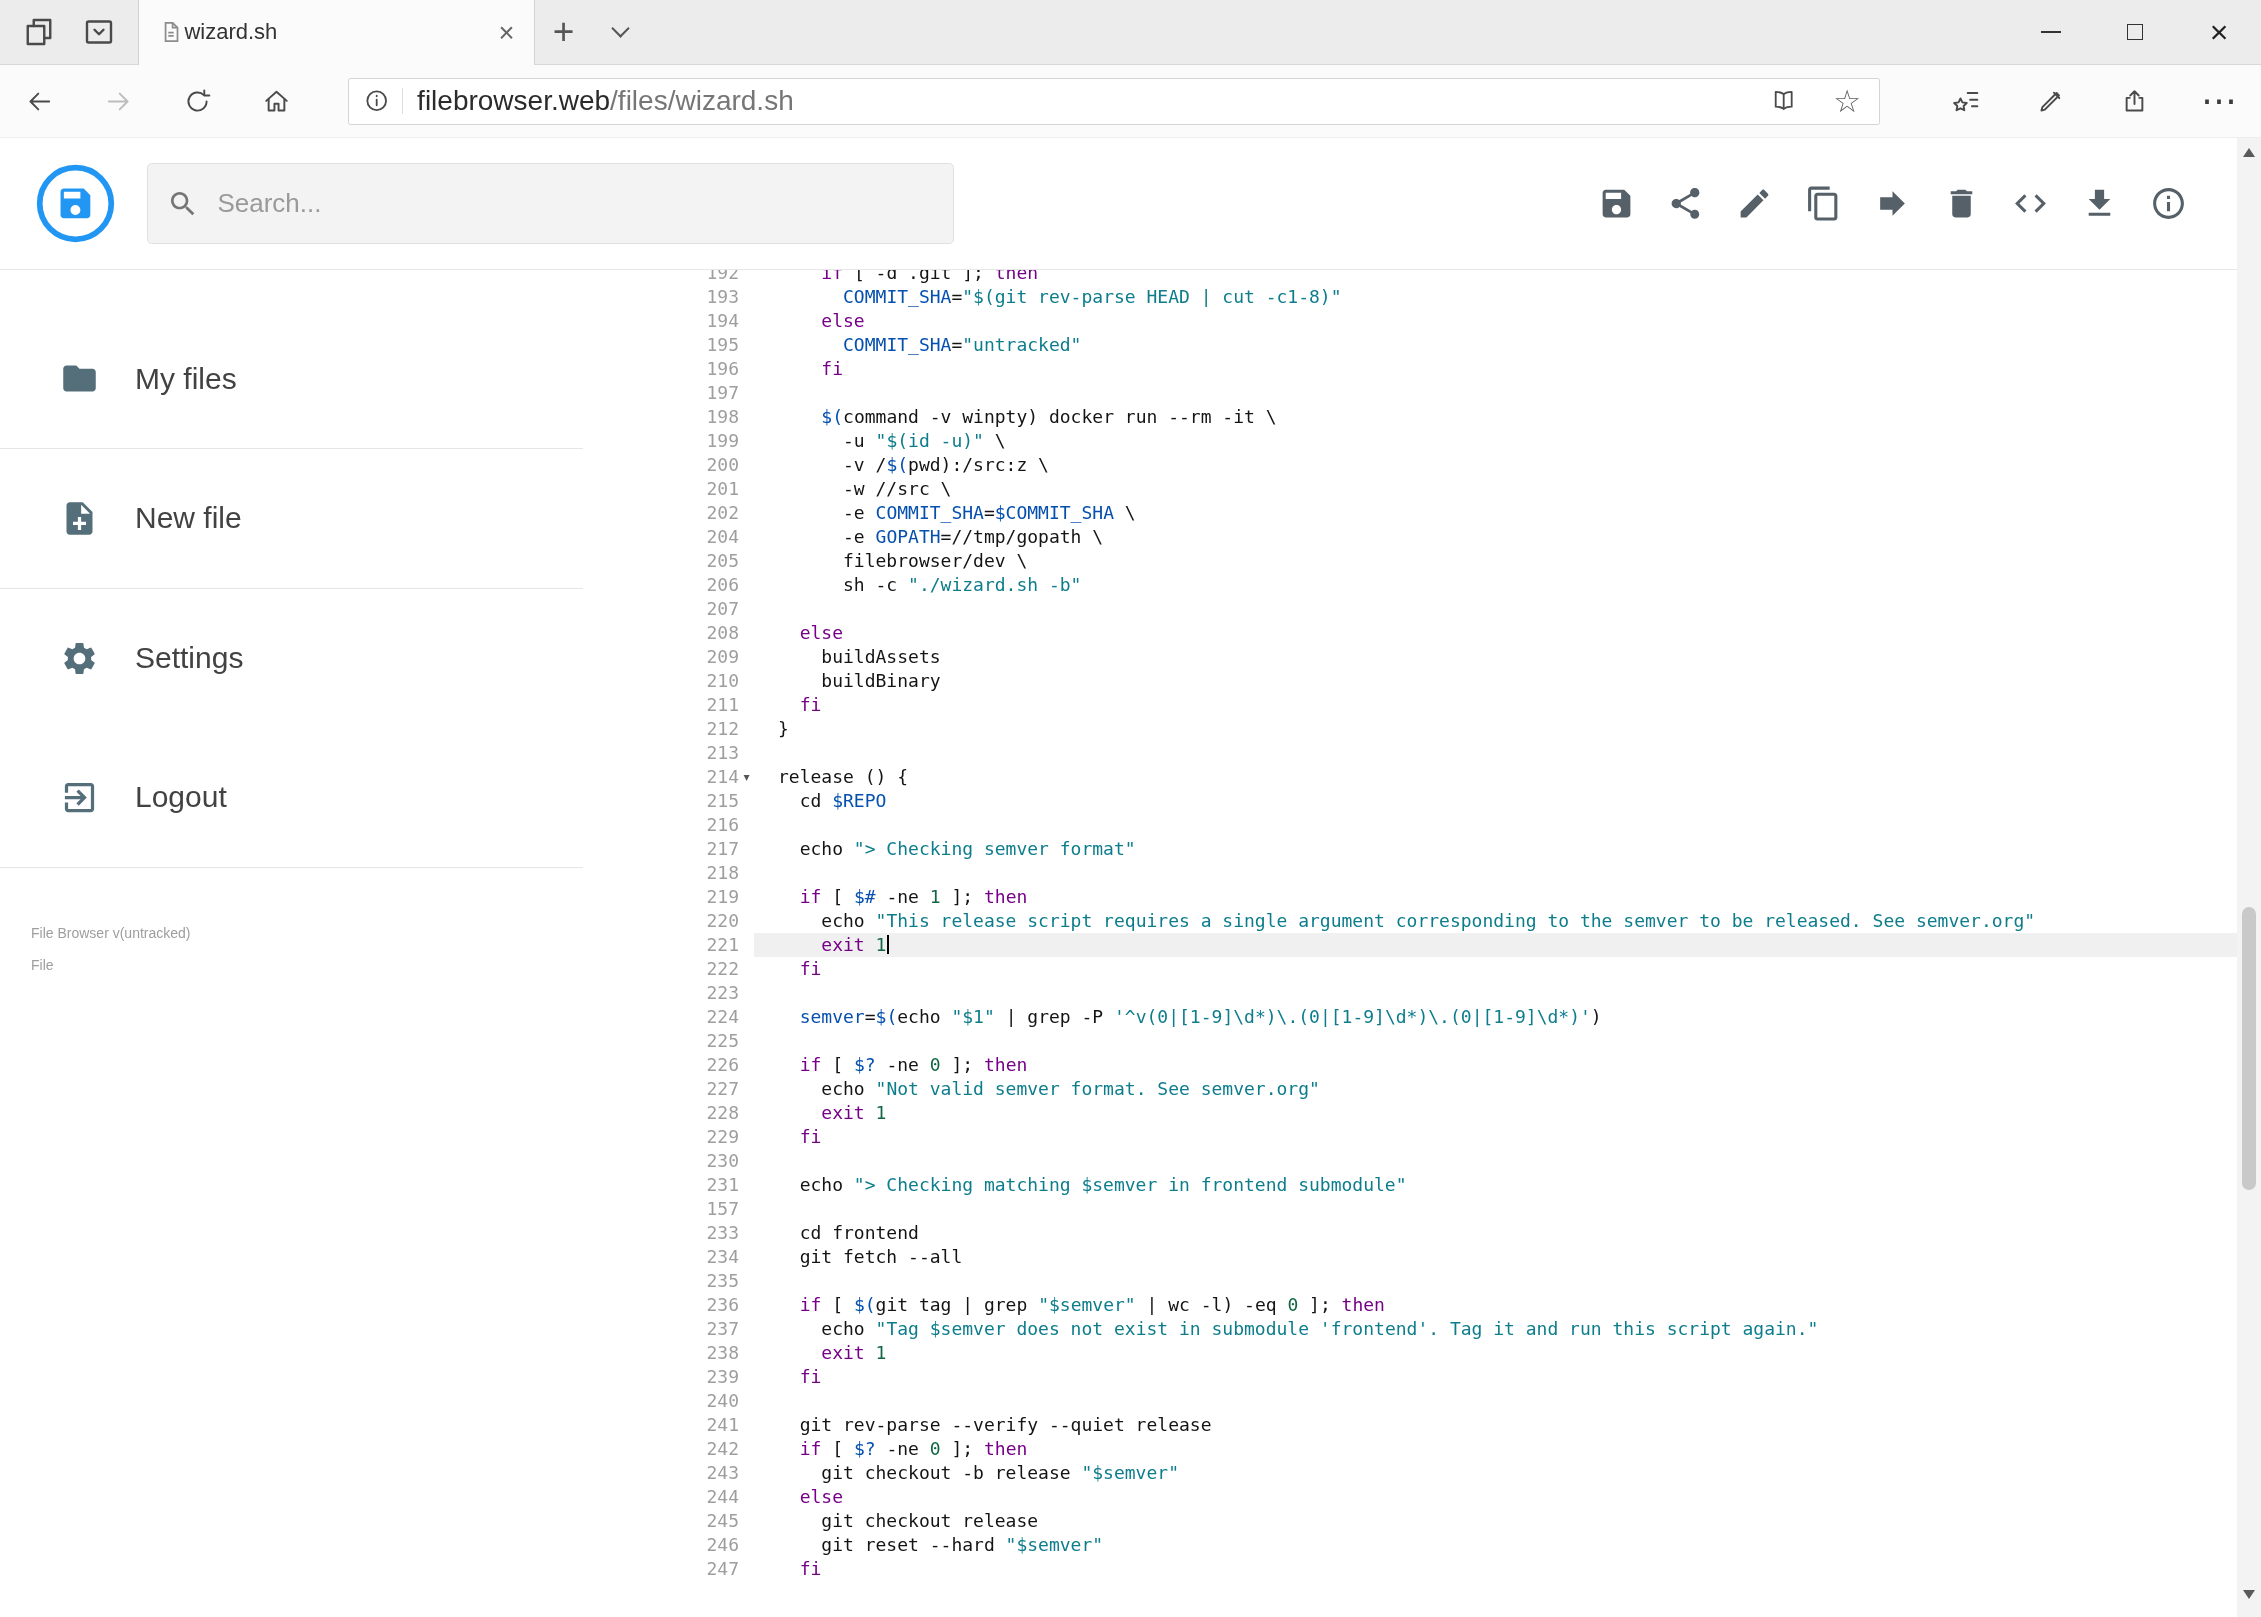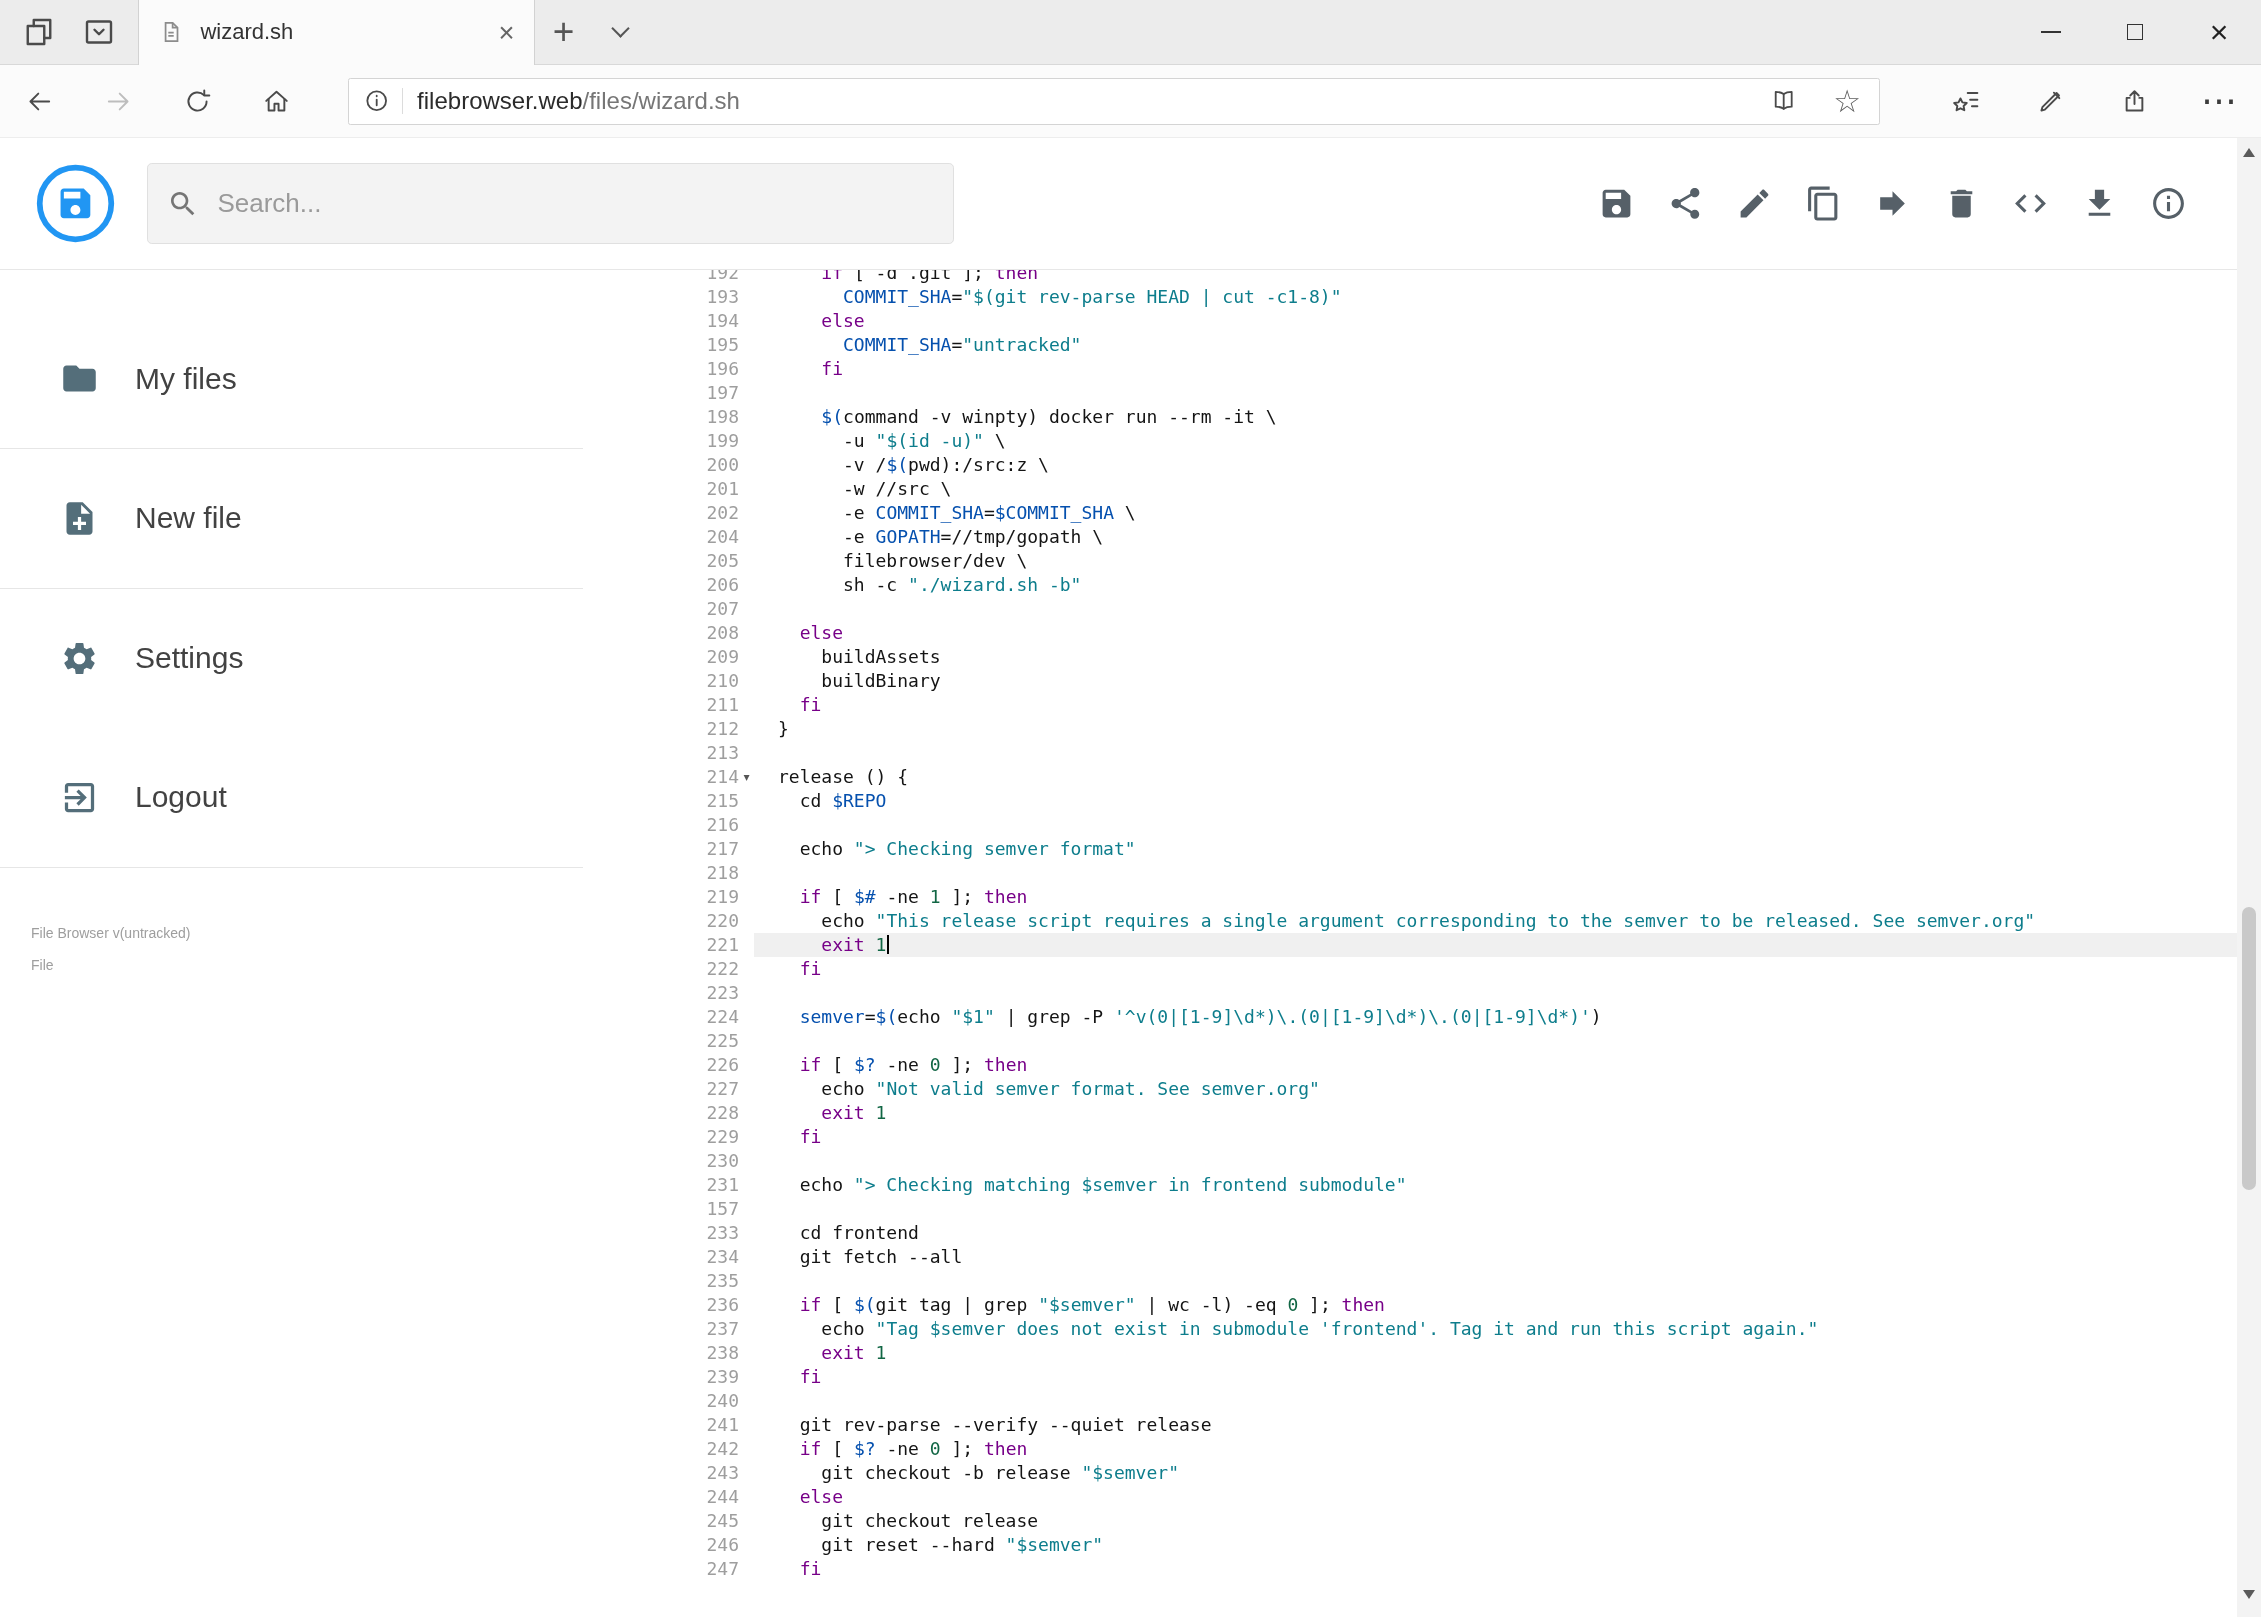--- a/index.html
+++ b/index.html
@@ -12,21 +12,21 @@
   
   .tabbar { position:absolute; left:0; top:0; width:100%; height:65px; background:#ececec;
             border-bottom:0.8px solid #d8d8d8; display:flex; align-items:stretch; }
   .tab-side-icons { display:flex; align-items:center; gap:24px; padding:0 21px; }
   .si { fill:none; stroke:#4a4a4a; stroke-width:1.6; stroke-linecap:round; stroke-linejoin:round; }
   .si.dim { stroke:#bdbdbd; }
   .ic44 { width:36px; height:36px; }
   .ic36 { width:29px; height:29px; }
   .ic34 { width:27.4px; height:27.4px; }
   .tab { width:397px; background:#fbfbfb; border-left:0.8px solid #d2d2d2; border-right:0.8px solid #d2d2d2;
-         display:flex; align-items:center; padding:0 19.4px; gap:16px; margin-bottom:-0.8px; }
+         display:flex; align-items:center; padding:0 19.4px; margin-bottom:-0.8px; }
   .tab-doc { width:26px; height:26px; fill:none; stroke:#8c8c8c; stroke-width:1.6; }
   .tab-title { font-size:22px; color:#333; }
   .tab-close { margin-left:auto; font-size:27.4px; color:#666; line-height:1; cursor:pointer; }
   .newtab { width:57px; display:flex; align-items:center; justify-content:center; font-size:37px;
             font-weight:300; color:#555; cursor:pointer; }
   .tab-chevron { width:57px; display:flex; align-items:center; justify-content:center; cursor:pointer; }
   .chev { width:13px; height:13px; border-left:2.4px solid #555; border-bottom:2.4px solid #555;
           transform:rotate(-45deg); margin-top:-6.5px; }
   .winctl { margin-left:auto; display:flex; }
   .winbtn { width:84px; display:flex; align-items:center; justify-content:center; cursor:pointer; }
@@ -34,21 +34,21 @@
   .max-glyph { width:16px; height:16px; border:1.6px solid #333; display:block; }
   .close-glyph { font-size:32px; font-weight:300; color:#222; line-height:1; }
 
   
   .navbar { position:absolute; left:0; top:65px; width:100%; height:73px; background:#fbfbfb;
             border-bottom:0.8px solid #ededed; display:flex; align-items:center; }
   .navbtn { width:79px; height:73px; display:flex; align-items:center; justify-content:center; cursor:pointer; }
   .addrbar { margin-left:32px; width:1534px; height:47px; background:#fff; border:0.8px solid #d4d4d4;
              border-radius:2.4px; display:flex; align-items:center; padding:0 18px 0 14.5px; cursor:text; }
   .addr-sep { width:0.8px; height:26px; background:#dcdcdc; margin:0 14.5px 0 11.3px; }
-  .url { font-size:24px; white-space:nowrap; flex:1; }
+  .url { font-size:28px; white-space:nowrap; flex:1; }
   .url-host { color:#2b2b2b; }
   .url-path { color:#767676; }
   .addr-right { display:flex; align-items:center; gap:36px; }
   .star-glyph { font-size:31px; color:#5f5f5f; line-height:1; cursor:pointer; }
   .nav-right { display:flex; margin-left:45px; }
   .nav-right .navbtn { width:84px; }
 
   
   .page { position:absolute; left:0; top:138px; width:2237px; bottom:0; background:#fff; }
   .pgscroll { position:absolute; right:0; top:138px; width:24px; bottom:0; background:#f3f3f3; }

